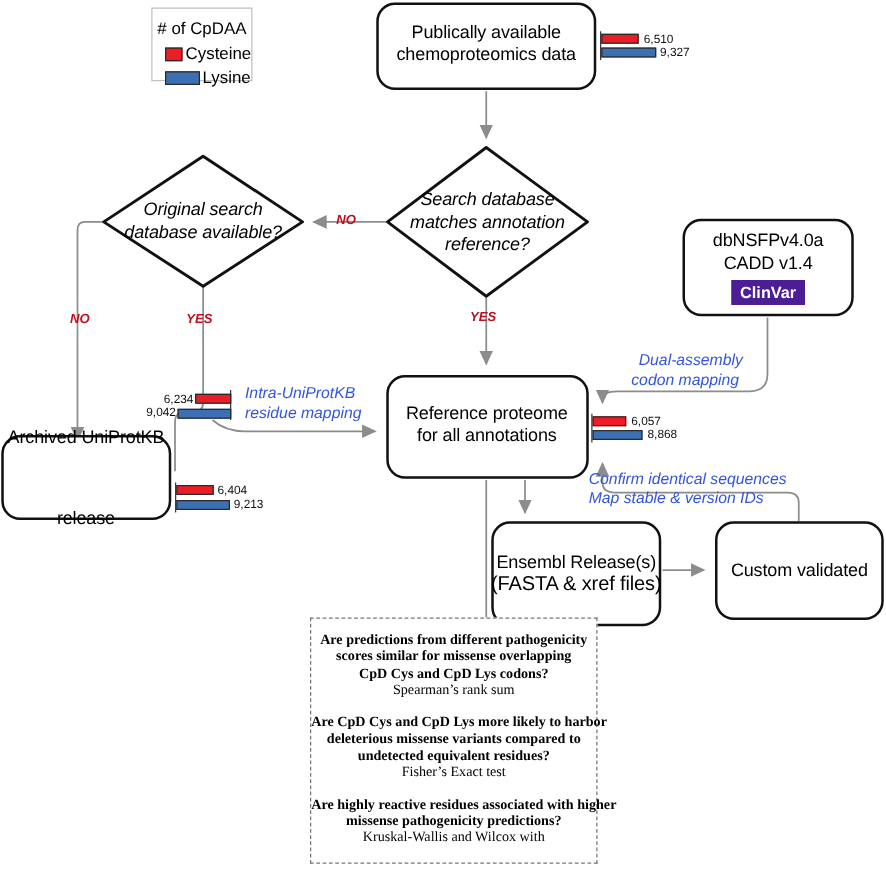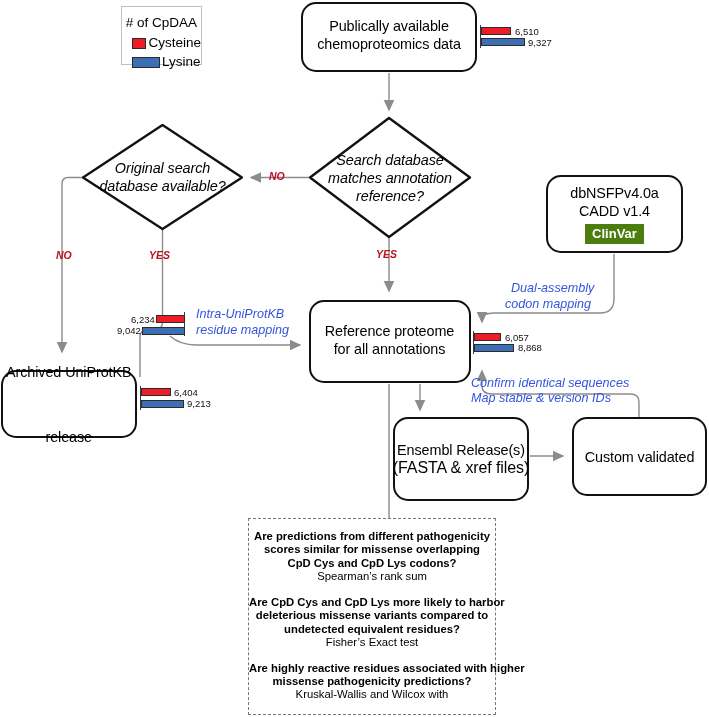--- a/index.html
+++ b/index.html
@@ -17,21 +17,21 @@
   .lg-sw{width:28px;height:11px;border:1.1px solid #2a2a2a;box-sizing:border-box;}
   .lg-lbl{font-size:13.5px;line-height:16px;}
   .barlbl{position:absolute;font-size:9.5px;line-height:10px;white-space:nowrap;color:#111;}
   .bar{position:absolute;box-sizing:border-box;border:1px solid #2b2b2b;}
   .axline{position:absolute;background:#3a3a3a;width:1.3px;}
   .elbl{position:absolute;color:#3355dd;font-style:italic;font-size:12.6px;line-height:15px;white-space:nowrap;}
   .ylbl{position:absolute;color:#bb1122;font-style:italic;font-weight:bold;font-size:10.5px;white-space:nowrap;}
   .dashbox{position:absolute;box-sizing:border-box;border:1.6px dashed #777;background:#fff;}
   .q-bold{font-weight:bold;font-size:11.3px;line-height:13.4px;text-align:center;white-space:nowrap;}
   .q-reg{font-size:11.3px;line-height:13.6px;text-align:center;white-space:nowrap;}
-  .badge{background:#4d7c0f;color:#fff;font-weight:bold;font-size:13px;padding:2px 7px 3px 7px;letter-spacing:0px;}
+  .badge{background:#4c1d95;color:#fff;font-weight:bold;font-size:13px;padding:2px 7px 3px 7px;letter-spacing:0px;}
 </style>
 </head>
 <body>
 
 <div id="stage">
 
 <svg class="layer" viewBox="0 0 709 717">
   <defs>
     <marker id="ah" markerWidth="9" markerHeight="9" refX="7.4" refY="4.5" orient="auto" markerUnits="strokeWidth">
       <path d="M0,0.6 L8.4,4.5 L0,8.4 z" fill="#8c8c8c"></path>
@@ -81,21 +81,21 @@
   <div class="tl">CADD v1.4</div>
   <div class="badge" style="margin-top:4px;">ClinVar</div>
 </div>
 
 <div class="node" style="left:308.5px;top:299.5px;width:162px;height:83.5px;">
   <div class="tl">Reference proteome</div>
   <div class="tl">for all annotations</div>
   <div style="margin-top:2px;"></div>
 </div>
 
-<div class="node" style="left:1px;top:370px;width:135.5px;height:68px;gap:47px;">
+<div class="node" style="left:1px;top:348px;width:135.5px;height:68px;gap:47px;">
   <div class="tl">Archived UniProtKB</div>
   <div class="tl">release</div>
 </div>
 
 <div class="node" style="left:393px;top:417px;width:136px;height:84px;">
   <div class="tl">Ensembl Release(s)</div>
   <div class="tl" style="font-size:16px;">(FASTA &amp; xref files)</div>
   <div></div>
 </div>
 
@@ -145,21 +145,21 @@
 </div>
 
 <div>
   <div class="axline" style="left:473px;top:331px;height:23px;"></div>
   <div class="bar" style="left:474px;top:333px;width:27px;height:8px;background:#ee1c25;"></div>
   <div class="bar" style="left:474px;top:343.5px;width:40px;height:8px;background:#3d6fb4;"></div>
   <div class="barlbl" style="left:505px;top:332.5px;">6,057</div>
   <div class="barlbl" style="left:518px;top:343px;">8,868</div>
 </div>
 
-<div class="dashbox" style="left:248px;top:518px;width:248px;height:197px;">
+<div class="dashbox" style="left:248px;top:494px;width:230px;height:197px;font-family:Liberation Serif, serif;">
   <div style="margin-top:11px;">
     <div class="q-bold">Are predictions from different pathogenicity</div>
     <div class="q-bold">scores similar for missense overlapping</div>
     <div class="q-bold">CpD Cys and CpD Lys codons?</div>
     <div class="q-reg">Spearman’s rank sum</div>
   </div>
   <div style="margin-top:12px;">
     <div class="q-bold">Are CpD Cys and CpD Lys more likely to harbor</div>
     <div class="q-bold">deleterious missense variants compared to</div>
     <div class="q-bold">undetected equivalent residues?</div>

